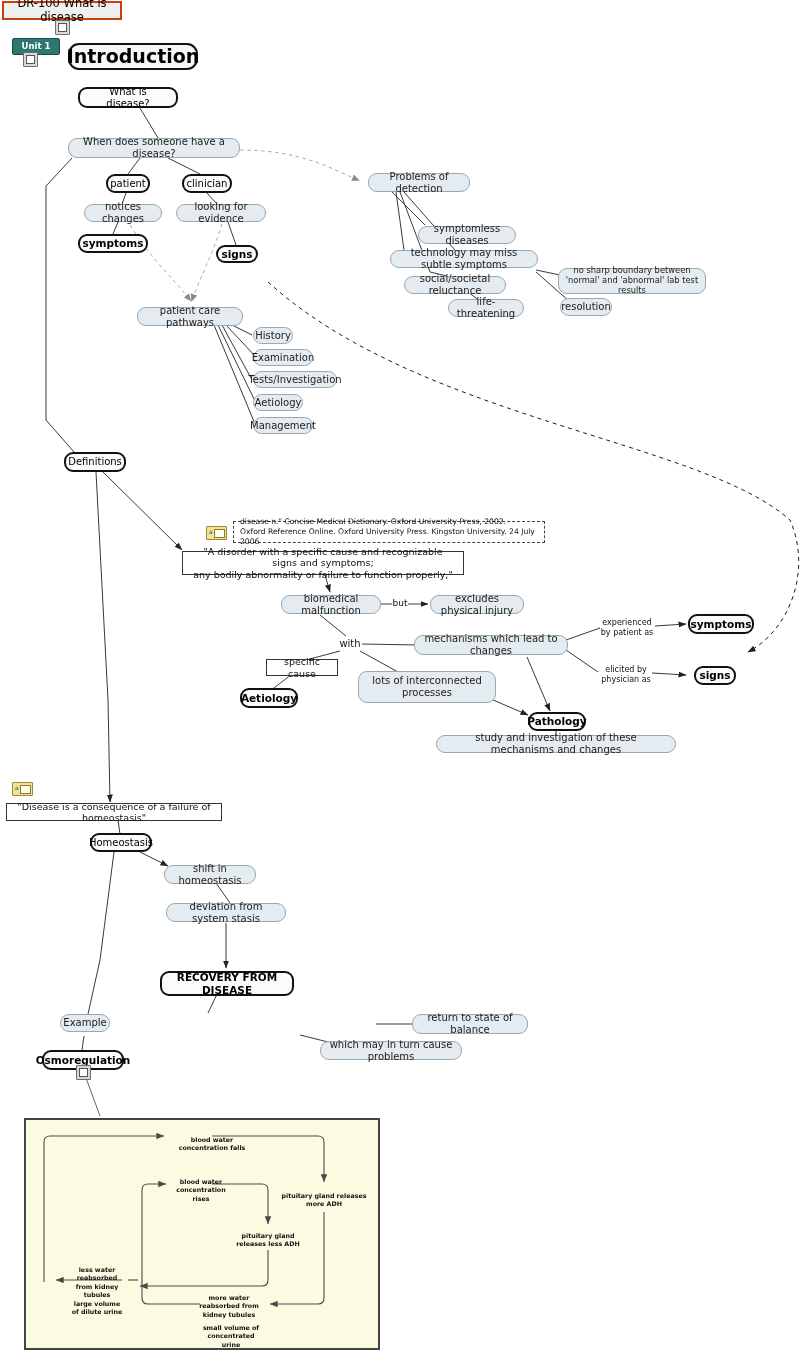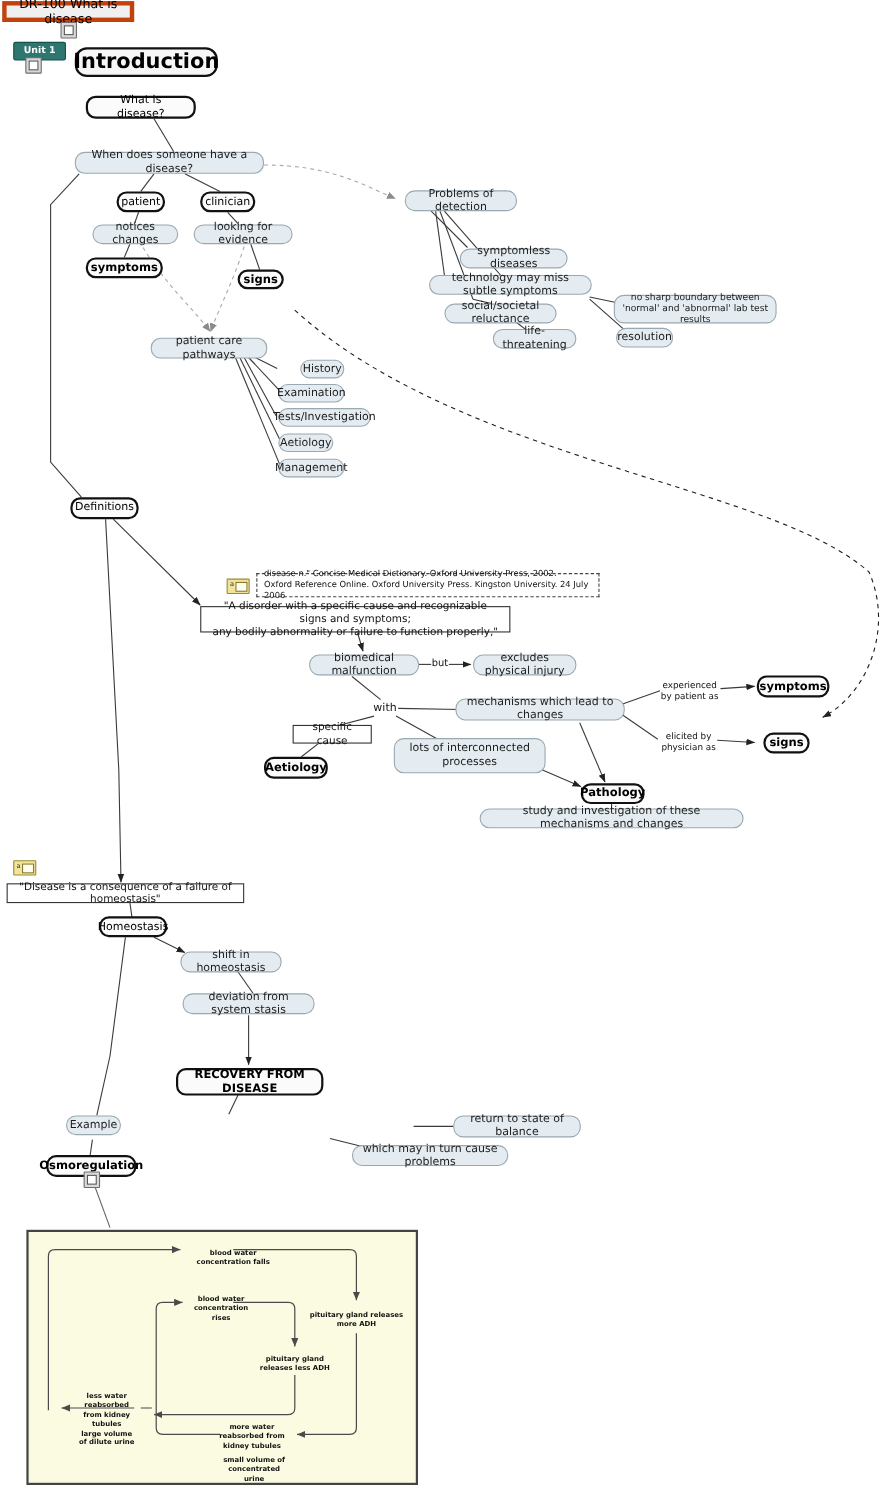--- a/index.html
+++ b/index.html
@@ -25,21 +25,21 @@
            color:#111;font-size:9.5px;padding:3px 7px;}
   
   .n-cite{background:#fff;border:1px dashed #444;border-radius:0;
           color:#111;font-size:7.6px;padding:3px 6px;text-align:left;
           justify-content:flex-start;line-height:1.35;}
   
   .n-link{background:transparent;border:none;color:#111;font-size:9px;
           padding:0;line-height:1.2;}
   .n-title{background:#f7f7f7;border:2px solid #111;border-radius:11px;
            font-size:19px;font-weight:bold;color:#000;padding:3px 14px;}
-  .n-winbar{background:#f0f0f0;border:4px solid #c2410c;border-radius:0;
+  .n-winbar{background:#f0f0f0;border:2px solid #c2410c;border-radius:0;
             font-size:11.5px;color:#000;padding:1px 6px;justify-content:flex-start;}
 
   .badge{position:absolute;background:#2d7770;border:1px solid #17514c;
          color:#fff;font-size:8.5px;font-weight:bold;border-radius:2px;
          padding:2px 6px 3px;z-index:4;text-align:center;}
 
   .ico{position:absolute;width:13px;height:13px;z-index:6;
        background:#d8d8d8;border:1px solid #6e6e6e;border-radius:1px;}
   .ico.res{background:#f2e39a;border-color:#9a8a33;width:19px;height:12px;}
   .ico i{position:absolute;inset:2px;border:1px solid #555;background:#fff;}
@@ -250,21 +250,21 @@
   </div>
 
   <div class="node n-blue" style="left:560px;top:298px;width:52px;height:18px;">
     <span>resolution</span>
   </div>
 
   <div class="node n-blue" style="left:137px;top:307px;width:106px;height:19px;">
     <span>patient care pathways</span>
   </div>
 
-  <div class="node n-blue" style="left:253px;top:327px;width:40px;height:17px;margin-left:20px;">
+  <div class="node n-blue" style="left:253px;top:327px;width:40px;height:17px;">
     <span>History</span>
   </div>
   <div class="node n-blue" style="left:253px;top:349px;width:60px;height:17px;">
     <span>Examination</span>
   </div>
   <div class="node n-blue" style="left:253px;top:371px;width:84px;height:17px;">
     <span>Tests/Investigation</span>
   </div>
   <div class="node n-blue" style="left:253px;top:394px;width:50px;height:17px;">
     <span>Aetiology</span>

